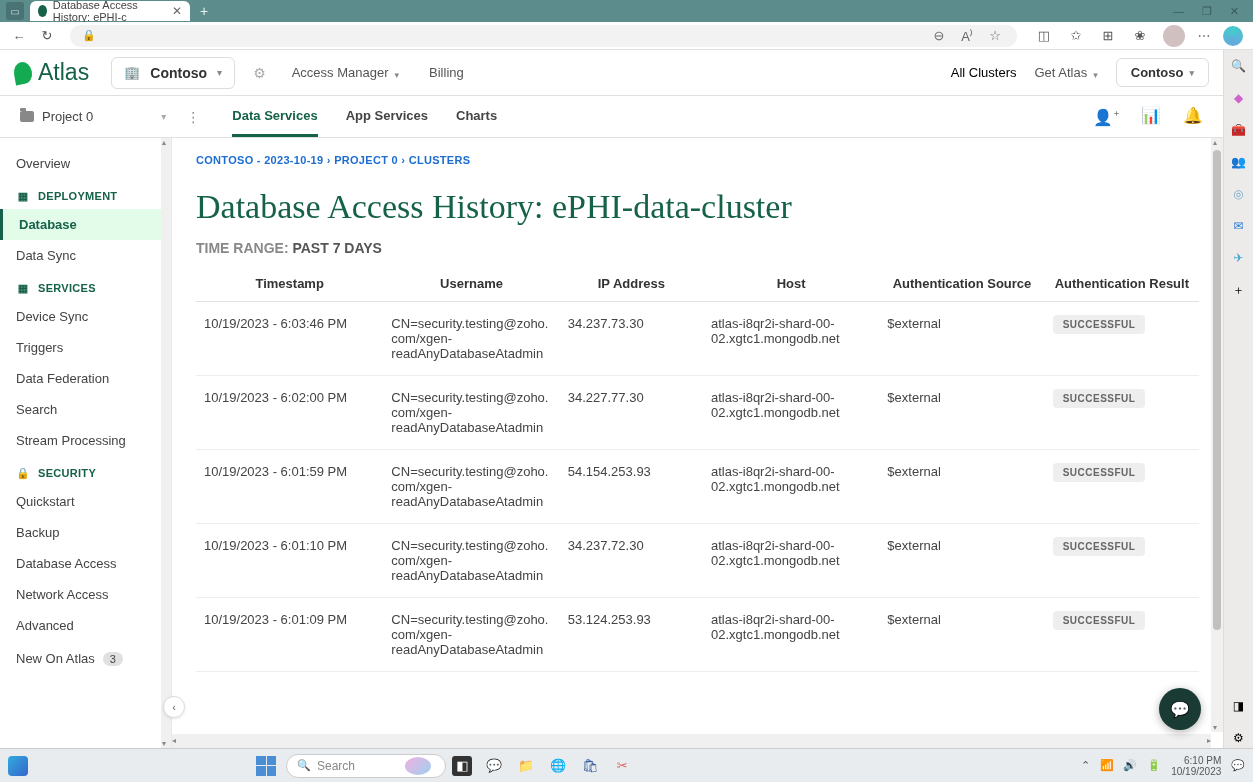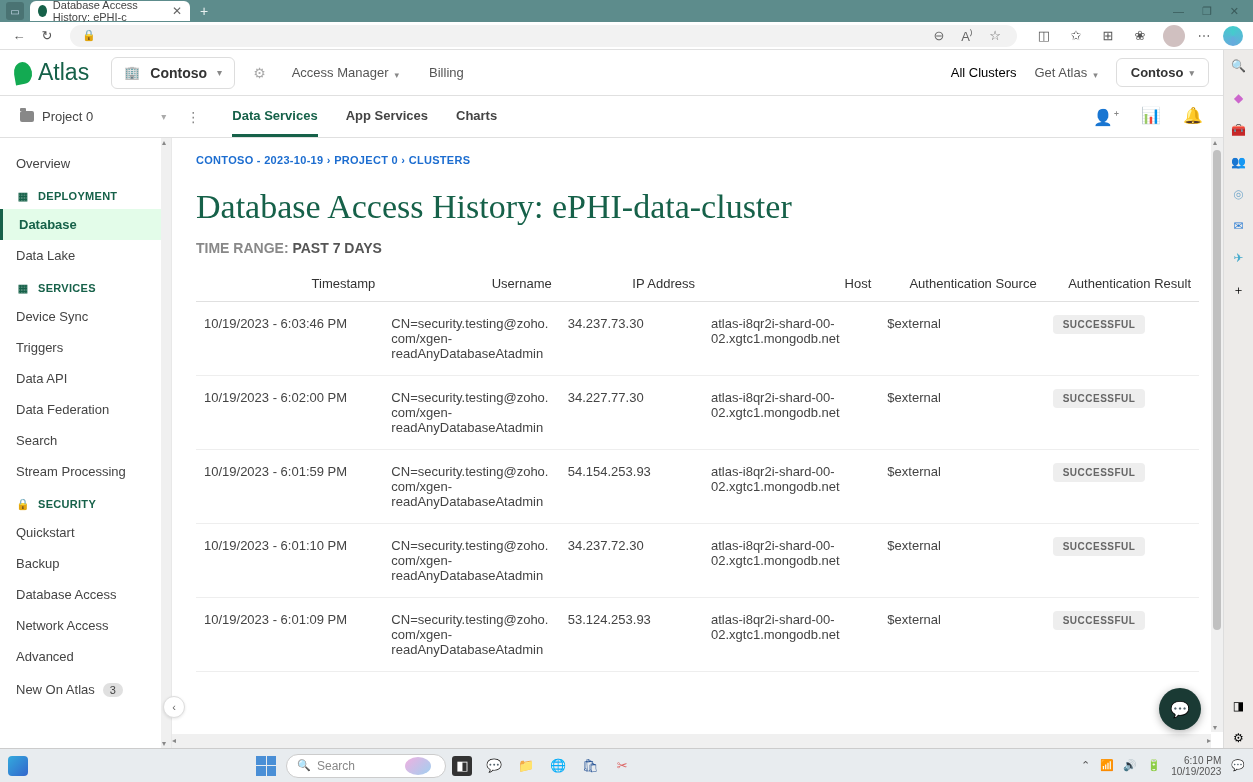--- a/index.html
+++ b/index.html
@@ -80,21 +80,21 @@
 .main-scroll-h { position:absolute; left:0; right:12px; bottom:0; height:14px; background:#f0f0f0; }
 .main-scroll-h::before { content:'◂'; position:absolute; left:0; top:2px; font-size:8px; color:#888; }
 .main-scroll-h::after { content:'▸'; position:absolute; right:0; top:2px; font-size:8px; color:#888; }
 
 .breadcrumb { font-size:11px; font-weight:700; color:#1c6dd0; letter-spacing:0.3px; }
 .page-title { font-family: Georgia, 'Times New Roman', serif; font-size:34px; color:#166149; font-weight:400; margin:22px 0 14px; }
 .time-range { font-size:14px; color:#888; font-weight:600; }
 .time-range .v { color:#555; font-weight:700; }
 
 table { width:100%; border-collapse:collapse; margin-top:10px; font-size:13px; }
-th { text-align:right; padding:10px 8px; font-weight:400; color:#333; border-bottom:1px solid #e0e0e0; }
+th { text-align:center; padding:10px 8px; font-weight:700; color:#333; border-bottom:1px solid #e0e0e0; }
 td { padding:14px 8px; vertical-align:top; border-bottom:1px solid #eee; color:#444; word-break:break-word; }
 .col-ts { width:170px; }
 .col-user { width:160px; }
 .col-ip { width:130px; }
 .col-host { width:160px; }
 .col-src { width:150px; }
 .col-res { width:140px; }
 .badge-ok { background:#eee; color:#666; font-size:10px; font-weight:700; padding:4px 10px; border-radius:4px; letter-spacing:0.5px; }
 
 .fab { position:absolute; right:22px; bottom:18px; width:42px; height:42px; border-radius:50%; background:#1a3a34; display:flex; align-items:center; justify-content:center; box-shadow:0 2px 8px rgba(0,0,0,.3); z-index:10; }
@@ -223,25 +223,24 @@
       <span>🔔</span>
     </div>
   </div>
 
   <div class="body">
     <div class="sidebar">
       <div class="sb-item">Overview</div>
       <div id="sb-sections">
           <div class="sb-header"><span class="hic">▦</span>DEPLOYMENT</div>
           <div class="sb-item active">Database</div>
-          <div class="sb-item">Data Lake</div>
+          <div class="sb-item">Data Sync</div>
           <div class="sb-header"><span class="hic">▦</span>SERVICES</div>
           <div class="sb-item">Device Sync</div>
           <div class="sb-item">Triggers</div>
-          <div class="sb-item">Data API</div>
           <div class="sb-item">Data Federation</div>
           <div class="sb-item">Search</div>
           <div class="sb-item">Stream Processing</div>
           <div class="sb-header"><span class="hic">🔒</span>SECURITY</div>
           <div class="sb-item">Quickstart</div>
           <div class="sb-item">Backup</div>
           <div class="sb-item">Database Access</div>
           <div class="sb-item">Network Access</div>
           <div class="sb-item">Advanced</div>
         </div>

